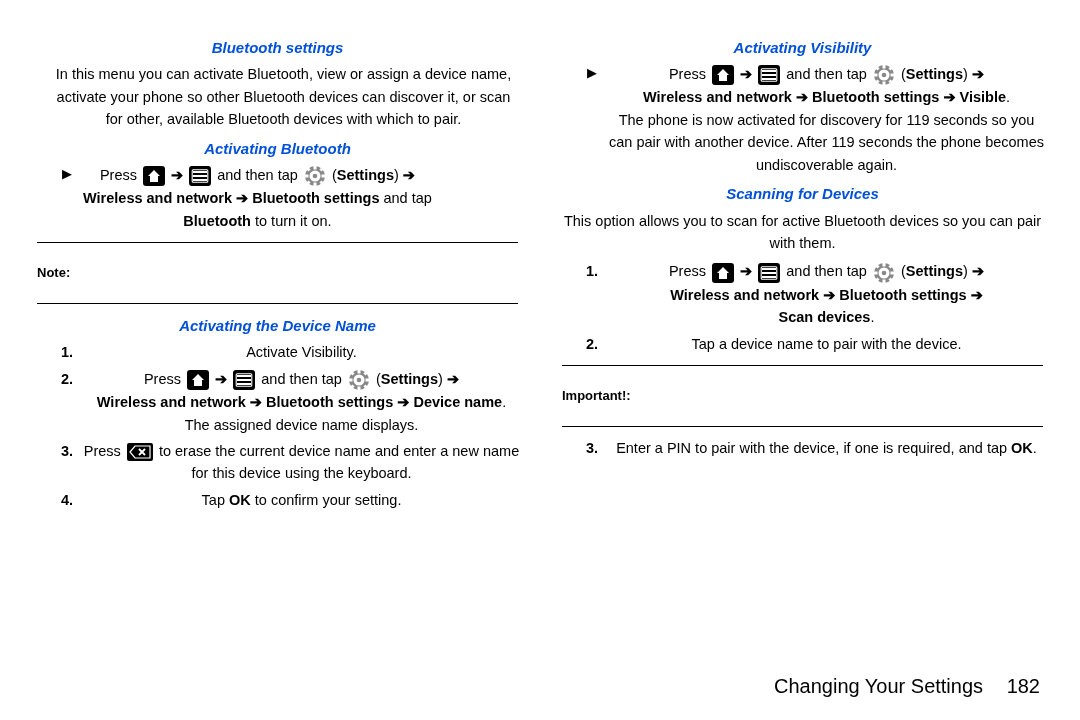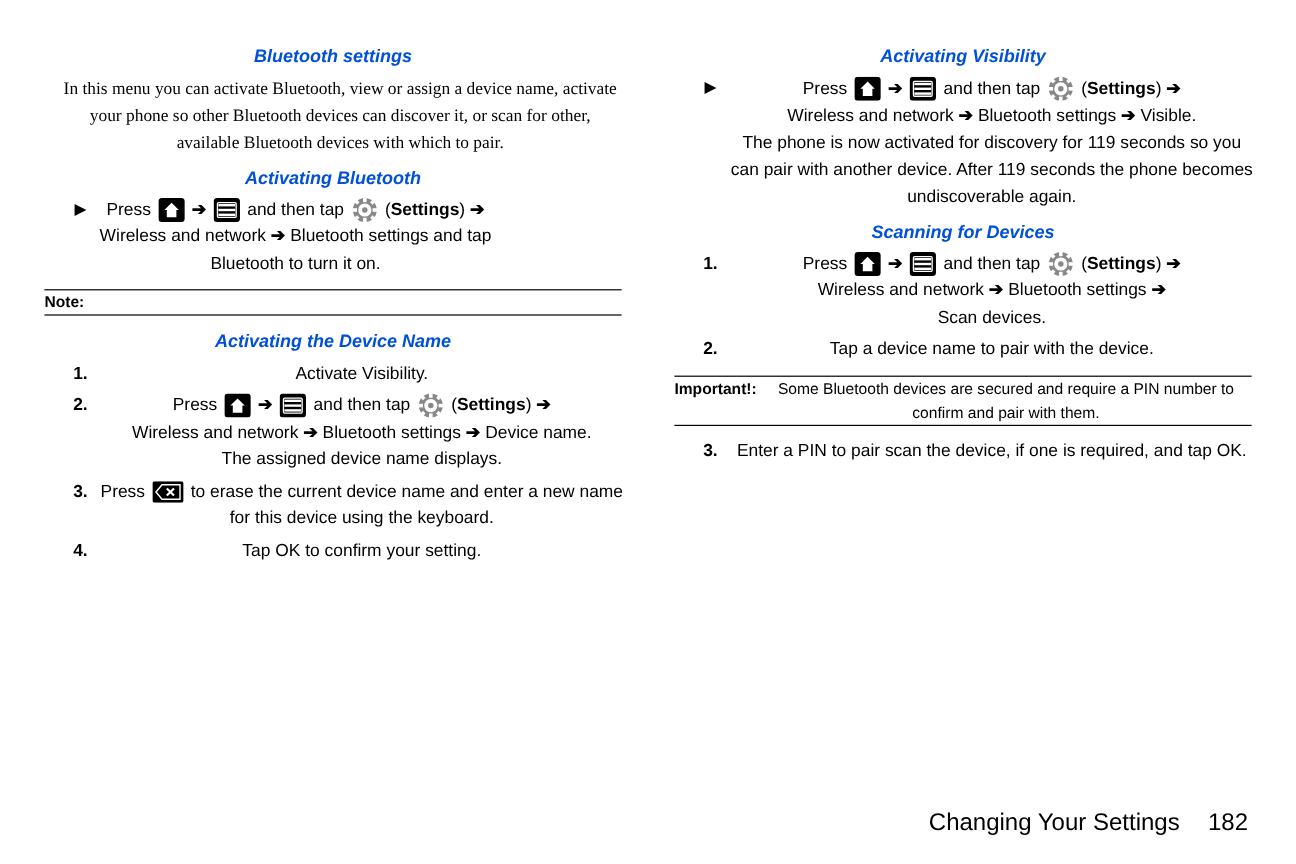--- a/index.html
+++ b/index.html
@@ -23,26 +23,25 @@
   }
   .blue-heading {
     color: #0050d8;
     font-weight: bold;
     font-style: italic;
     font-size: 15px;
     margin: 6px 0 4px 0;
   }
   .intro {
     margin: 2px 0 6px 12px;
-    font-family: Liberation Serif, serif;
   }
   .note-box {
     border-top: 1px solid #000;
     border-bottom: 1px solid #000;
-    padding: 0 0;
+    padding: 20px 0;
     margin: 10px 2px;
     font-size: 13px;
     display: flex;
     gap: 3px;
   }
   .note-label {
     font-weight: bold;
   }
   .step {
     display: flex;
@@ -78,21 +77,21 @@
   }
   .footer {
     position: absolute;
     bottom: 18px;
     right: 40px;
     font-size: 20px;
   }
   .footer .pg {
     margin-left: 18px;
   }
-  b { font-weight: normal; }
+  b { font-weight: bold; }
 </style>
 </head>
 <body>
 
 <svg width="0" height="0" style="position:absolute">
   <defs>
     <g id="home-ico">
       <rect x="0" y="0" width="22" height="20" rx="3" fill="#000"></rect>
       <path d="M11 4 L17 10 L15 10 L15 16 L7 16 L7 10 L5 10 Z" fill="#fff"></path>
     </g>
@@ -248,20 +247,21 @@
           </span>
         <span> (</span><b class="settings-word">Settings</b><span>) </span><span class="arrow">➔</span>
         <br>
         <b>Wireless and network </b><span class="arrow">➔</span><b> Bluetooth settings </b><span class="arrow">➔</span><b> Visible</b><span>.</span>
         <br>
         <span>The phone is now activated for discovery for 119 seconds so you can pair with another device. After 119 seconds the phone becomes undiscoverable again.</span>
       </div>
     </div>
 
     <div class="blue-heading">Scanning for Devices</div>
+    <div class="intro" style="margin-left:0">This option allows you to scan for active Bluetooth devices so you can pair with them.</div>
 
     <div class="step">
       <div class="num">1.</div>
       <div class="body">
         <span>Press </span>
         <span class="icon">
             <svg width="22" height="20">
               <use href="#home-ico"></use>
             </svg>
           </span>
@@ -286,27 +286,26 @@
       </div>
     </div>
 
     <div class="step">
       <div class="num">2.</div>
       <div class="body">Tap a device name to pair with the device.</div>
     </div>
 
     <div class="note-box">
       <span class="note-label">Important!:</span>
-      <span> Some Bluetooth devices are secured and require a PIN number to confirm and pair with them.</span>
     </div>
 
     <div class="step">
       <div class="num">3.</div>
       <div class="body">
-        <span>Enter a PIN to pair scan the device, if one is required, and tap </span><b>OK</b><span>.</span>
+        <span>Enter a PIN to pair with the device, if one is required, and tap </span><b>OK</b><span>.</span>
       </div>
     </div>
   </div>
 </div>
 
 <div class="footer">
   <span>Changing Your Settings</span>
   <span class="pg">182</span>
 </div>
 

